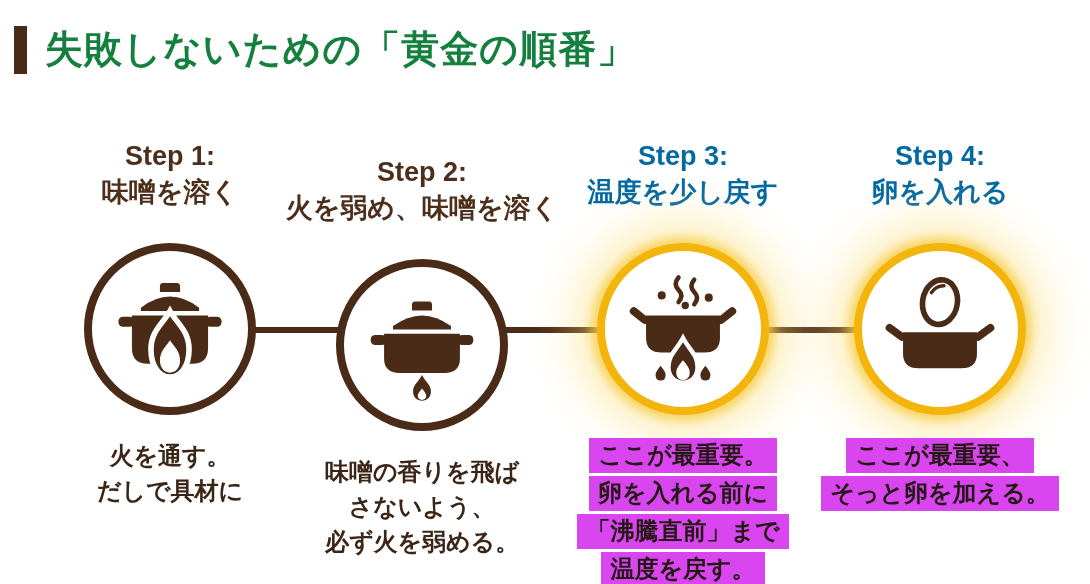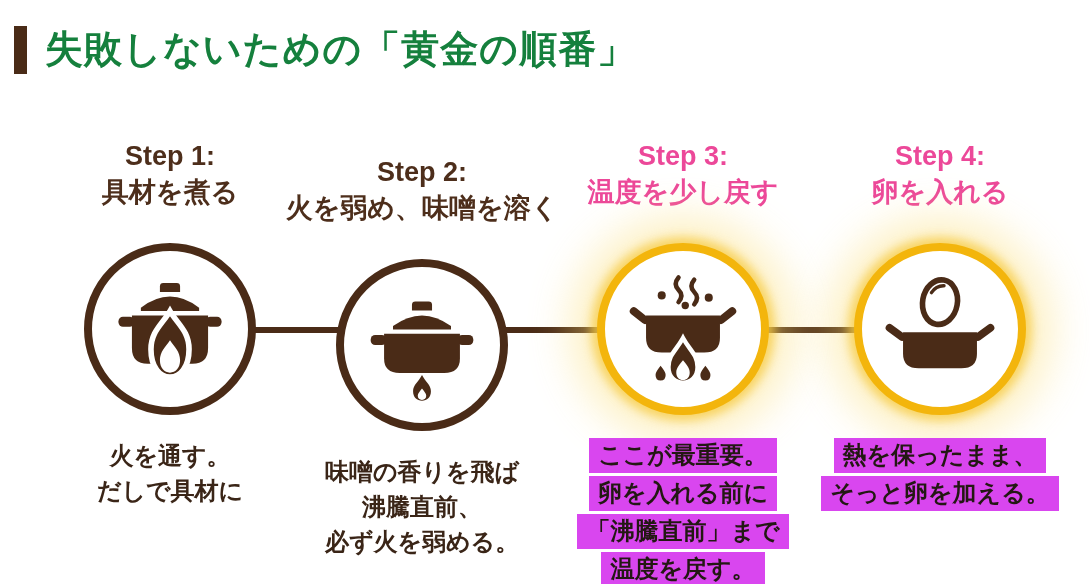--- a/index.html
+++ b/index.html
@@ -65,21 +65,21 @@
     top: 138px;
     left: 0;
     width: 100%;
     text-align: center;
     font-weight: bold;
     font-size: 27px;
     line-height: 36px;
   }
   .hdr span { display: block; white-space: nowrap; }
   .hdr.brown { color: #4D2E1B; }
-  .hdr.gold  { color: #ec4899; }
+  .hdr.gold  { color: #0369a1; }
   .circle {
     position: absolute;
     top: 243px;
     left: 50%;
     transform: translateX(-50%);
     width: 156px;
     height: 156px;
     border-radius: 50%;
     background: #ffffff;
     display: flex;
@@ -121,21 +121,21 @@
   <div class="title-block">
     <div class="title-bar"></div>
     <div class="title-text">失敗しないための「黄金の順番」</div>
   </div>
 
   <div class="connector"></div>
 
   <div class="col col-1">
     <div class="hdr brown">
       <span>Step 1:</span>
-      <span>具材を煮る</span>
+      <span>味噌を溶く</span>
     </div>
     <div class="circle brown-ring">
       <svg width="112" height="112" viewBox="0 0 100 100">
         <g fill="#4A2B17">
           <path d="M44 9 h12 a3 3 0 0 1 3 3 v5 h-18 v-5 a3 3 0 0 1 3 -3 Z"></path>
           <path d="M24 31 Q50 11 76 31 l0 3 H24 Z"></path>
           <rect x="4" y="39" width="14" height="9" rx="4"></rect>
           <rect x="82" y="39" width="14" height="9" rx="4"></rect>
           <path d="M16 38 H84 V67 Q84 81 70 81 H30 Q16 81 16 67 Z"></path>
           <path d="M50 34 C57 46 67 52 67 68 C67 84 59 93 50 93 C41 93 33 84 33 68 C33 52 43 46 50 34 Z" stroke="#ffffff" stroke-width="5"></path>
@@ -162,21 +162,21 @@
           <rect x="4" y="43" width="14" height="9" rx="4"></rect>
           <rect x="82" y="43" width="14" height="9" rx="4"></rect>
           <path d="M16 42 H84 V64 Q84 77 70 77 H30 Q16 77 16 64 Z"></path>
           <path d="M50 79 C53 85 58 88 58 93.5 C58 99 54.5 102 50 102 C45.5 102 42 99 42 93.5 C42 88 47 85 50 79 Z"></path>
           <path d="M50 91 C52 93.8 53.8 95.3 53.8 97.6 C53.8 99.9 52.2 101.2 50 101.2 C47.8 101.2 46.2 99.9 46.2 97.6 C46.2 95.3 48 93.8 50 91 Z" fill="#ffffff"></path>
         </g>
       </svg>
     </div>
     <div class="desc">
       <span>味噌の香りを飛ば</span>
-      <span>沸騰直前、</span>
+      <span>さないよう、</span>
       <span>必ず火を弱める。</span>
     </div>
   </div>
 
   <div class="col col-3">
     <div class="hdr gold">
       <span>Step 3:</span>
       <span>温度を少し戻す</span>
     </div>
     <div class="circle gold-ring">
@@ -223,18 +223,18 @@
           <path d="M41 19 q3 -7 10 -8" fill="none" stroke="#4A2B17" stroke-width="3" stroke-linecap="round"></path>
         </g>
         <g stroke="#4A2B17" stroke-width="7" stroke-linecap="round">
           <path d="M16 57 L5 49"></path>
           <path d="M84 57 L95 49"></path>
         </g>
         <path d="M17 53 H83 V72 Q83 85 69 85 H31 Q17 85 17 72 Z" fill="#4A2B17"></path>
       </svg>
     </div>
     <div class="desc highlighted">
-      <span>熱を保ったまま、</span>
+      <span>ここが最重要、</span>
       <span>そっと卵を加える。</span>
     </div>
   </div>
 
 </div>
 
 </body></html>

